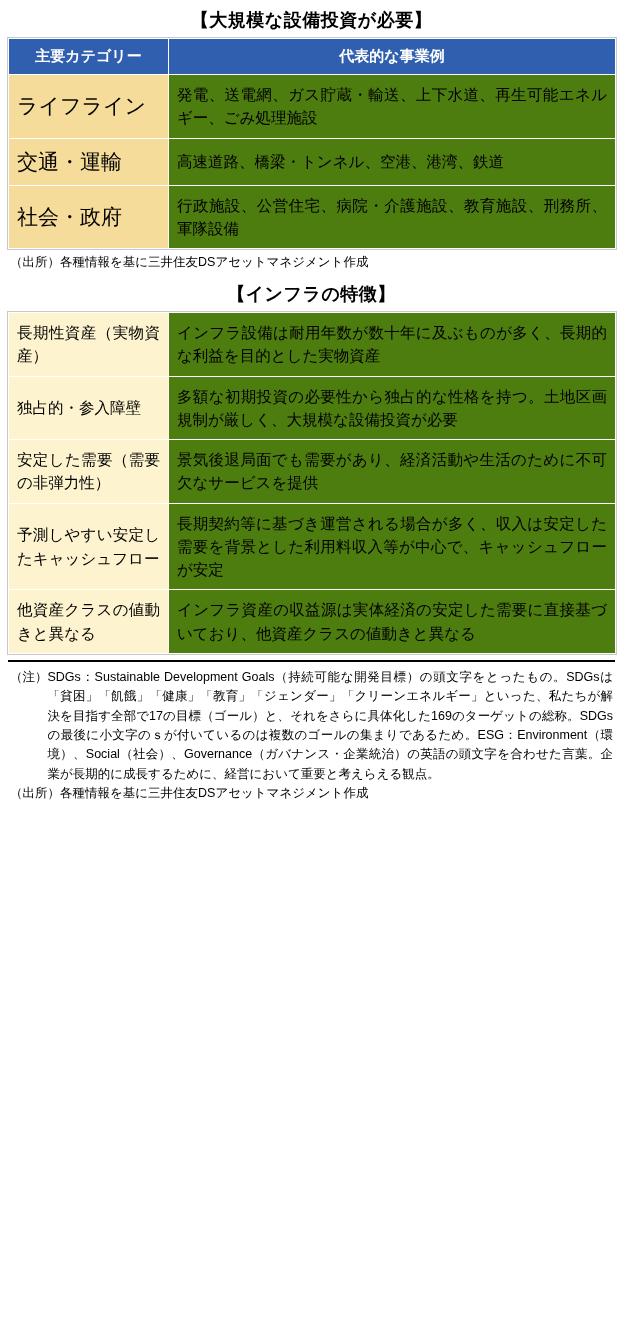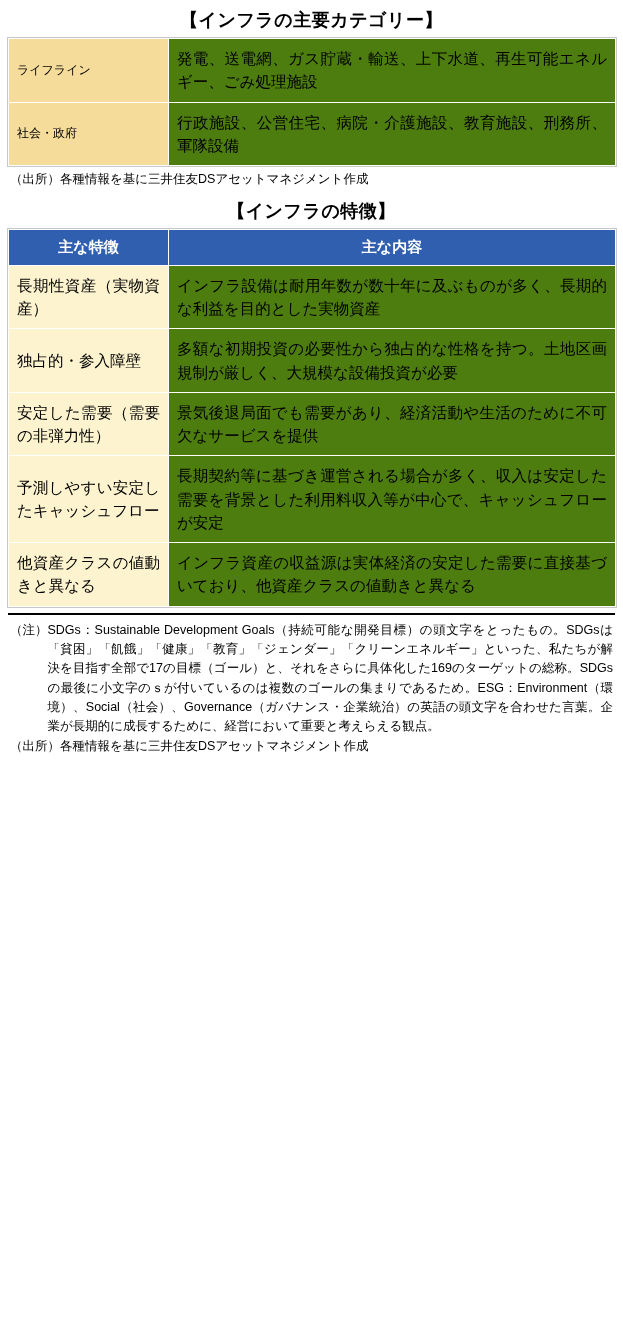--- a/index.html
+++ b/index.html
@@ -40,21 +40,21 @@
     color: #ffffff;
     font-weight: bold;
     font-size: 15px;
     text-align: center;
     padding: 7px 4px;
   }
 
   .cat {
     background: #f5dc9a;
     color: #000;
-    font-size: 12px;
+    font-size: 21px;
     line-height: 1.45;
     text-align: left;
   }
   .feat {
     background: #fdf3cf;
     color: #000;
     font-size: 15.5px;
     line-height: 1.5;
     text-align: left;
   }
@@ -85,53 +85,57 @@
     line-height: 1.55;
     color: #000;
     padding: 0 2px;
   }
   .note-label { white-space: nowrap; flex: 0 0 auto; }
   .note-text { flex: 1 1 auto; text-align: justify; text-justify: inter-ideograph; }
 </style>
 </head>
 <body>
 
-<div class="doc-title">【インフラの主要カテゴリー】</div>
+<div class="doc-title">【大規模な設備投資が必要】</div>
 
 <table class="infra">
   <colgroup>
       <col style="width:160px">
       <col style="width:447px">
     </colgroup>
   <tbody>
     <tr>
+      <th class="hdr">主要カテゴリー</th>
+      <th class="hdr">代表的な事業例</th>
+    </tr>
+    <tr>
       <td class="cat">ライフライン</td>
       <td class="body-cell just">発電、送電網、ガス貯蔵・輸送、上下水道、再生可能エネルギー、ごみ処理施設</td>
+    </tr>
+    <tr>
+      <td class="cat">交通・運輸</td>
+      <td class="body-cell just">高速道路、橋梁・トンネル、空港、港湾、鉄道</td>
     </tr>
     <tr>
       <td class="cat">社会・政府</td>
       <td class="body-cell just">行政施設、公営住宅、病院・介護施設、教育施設、刑務所、軍隊設備</td>
     </tr>
   </tbody>
 </table>
 
 <div class="source">（出所）各種情報を基に三井住友DSアセットマネジメント作成</div>
 
 <div class="doc-title">【インフラの特徴】</div>
 
 <table class="infra">
   <colgroup>
       <col style="width:160px">
       <col style="width:447px">
     </colgroup>
   <tbody>
-    <tr>
-      <th class="hdr">主な特徴</th>
-      <th class="hdr">主な内容</th>
-    </tr>
     <tr>
       <td class="feat just">長期性資産（実物資産）</td>
       <td class="body-cell just">インフラ設備は耐用年数が数十年に及ぶものが多く、長期的な利益を目的とした実物資産</td>
     </tr>
     <tr>
       <td class="feat just">独占的・参入障壁</td>
       <td class="body-cell just">多額な初期投資の必要性から独占的な性格を持つ。土地区画規制が厳しく、大規模な設備投資が必要</td>
     </tr>
     <tr>
       <td class="feat just">安定した需要（需要の非弾力性）</td>

